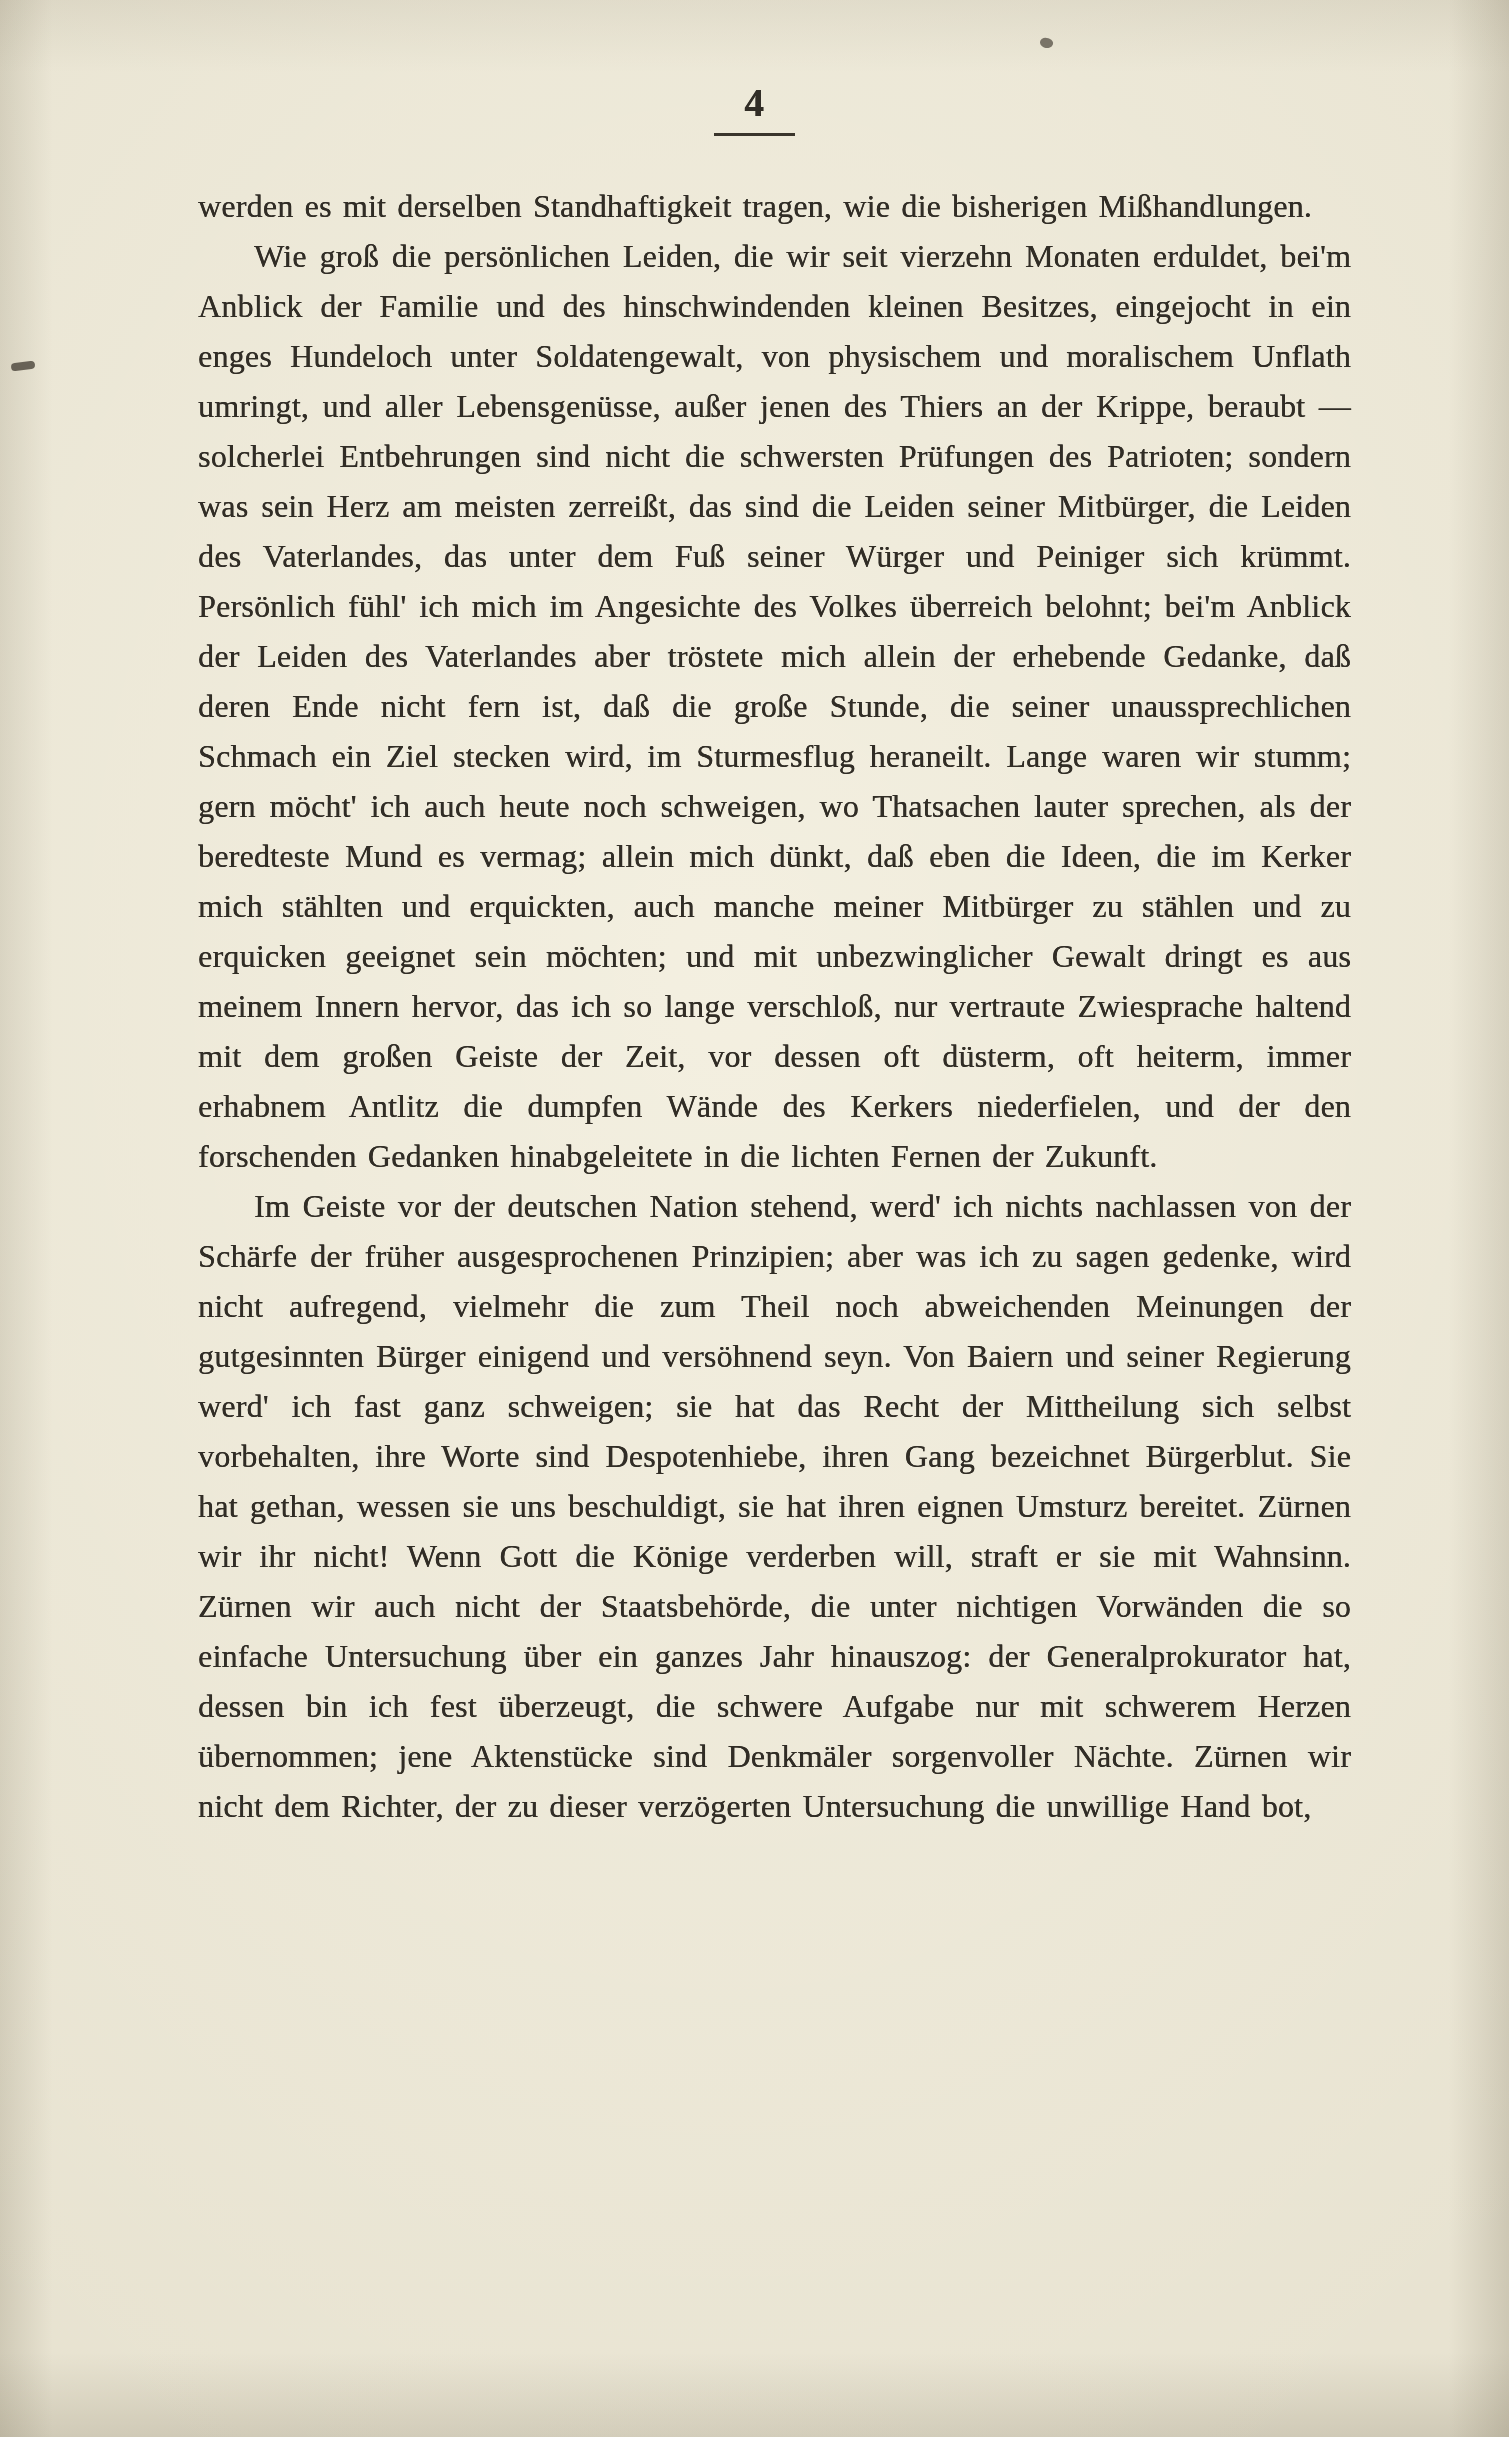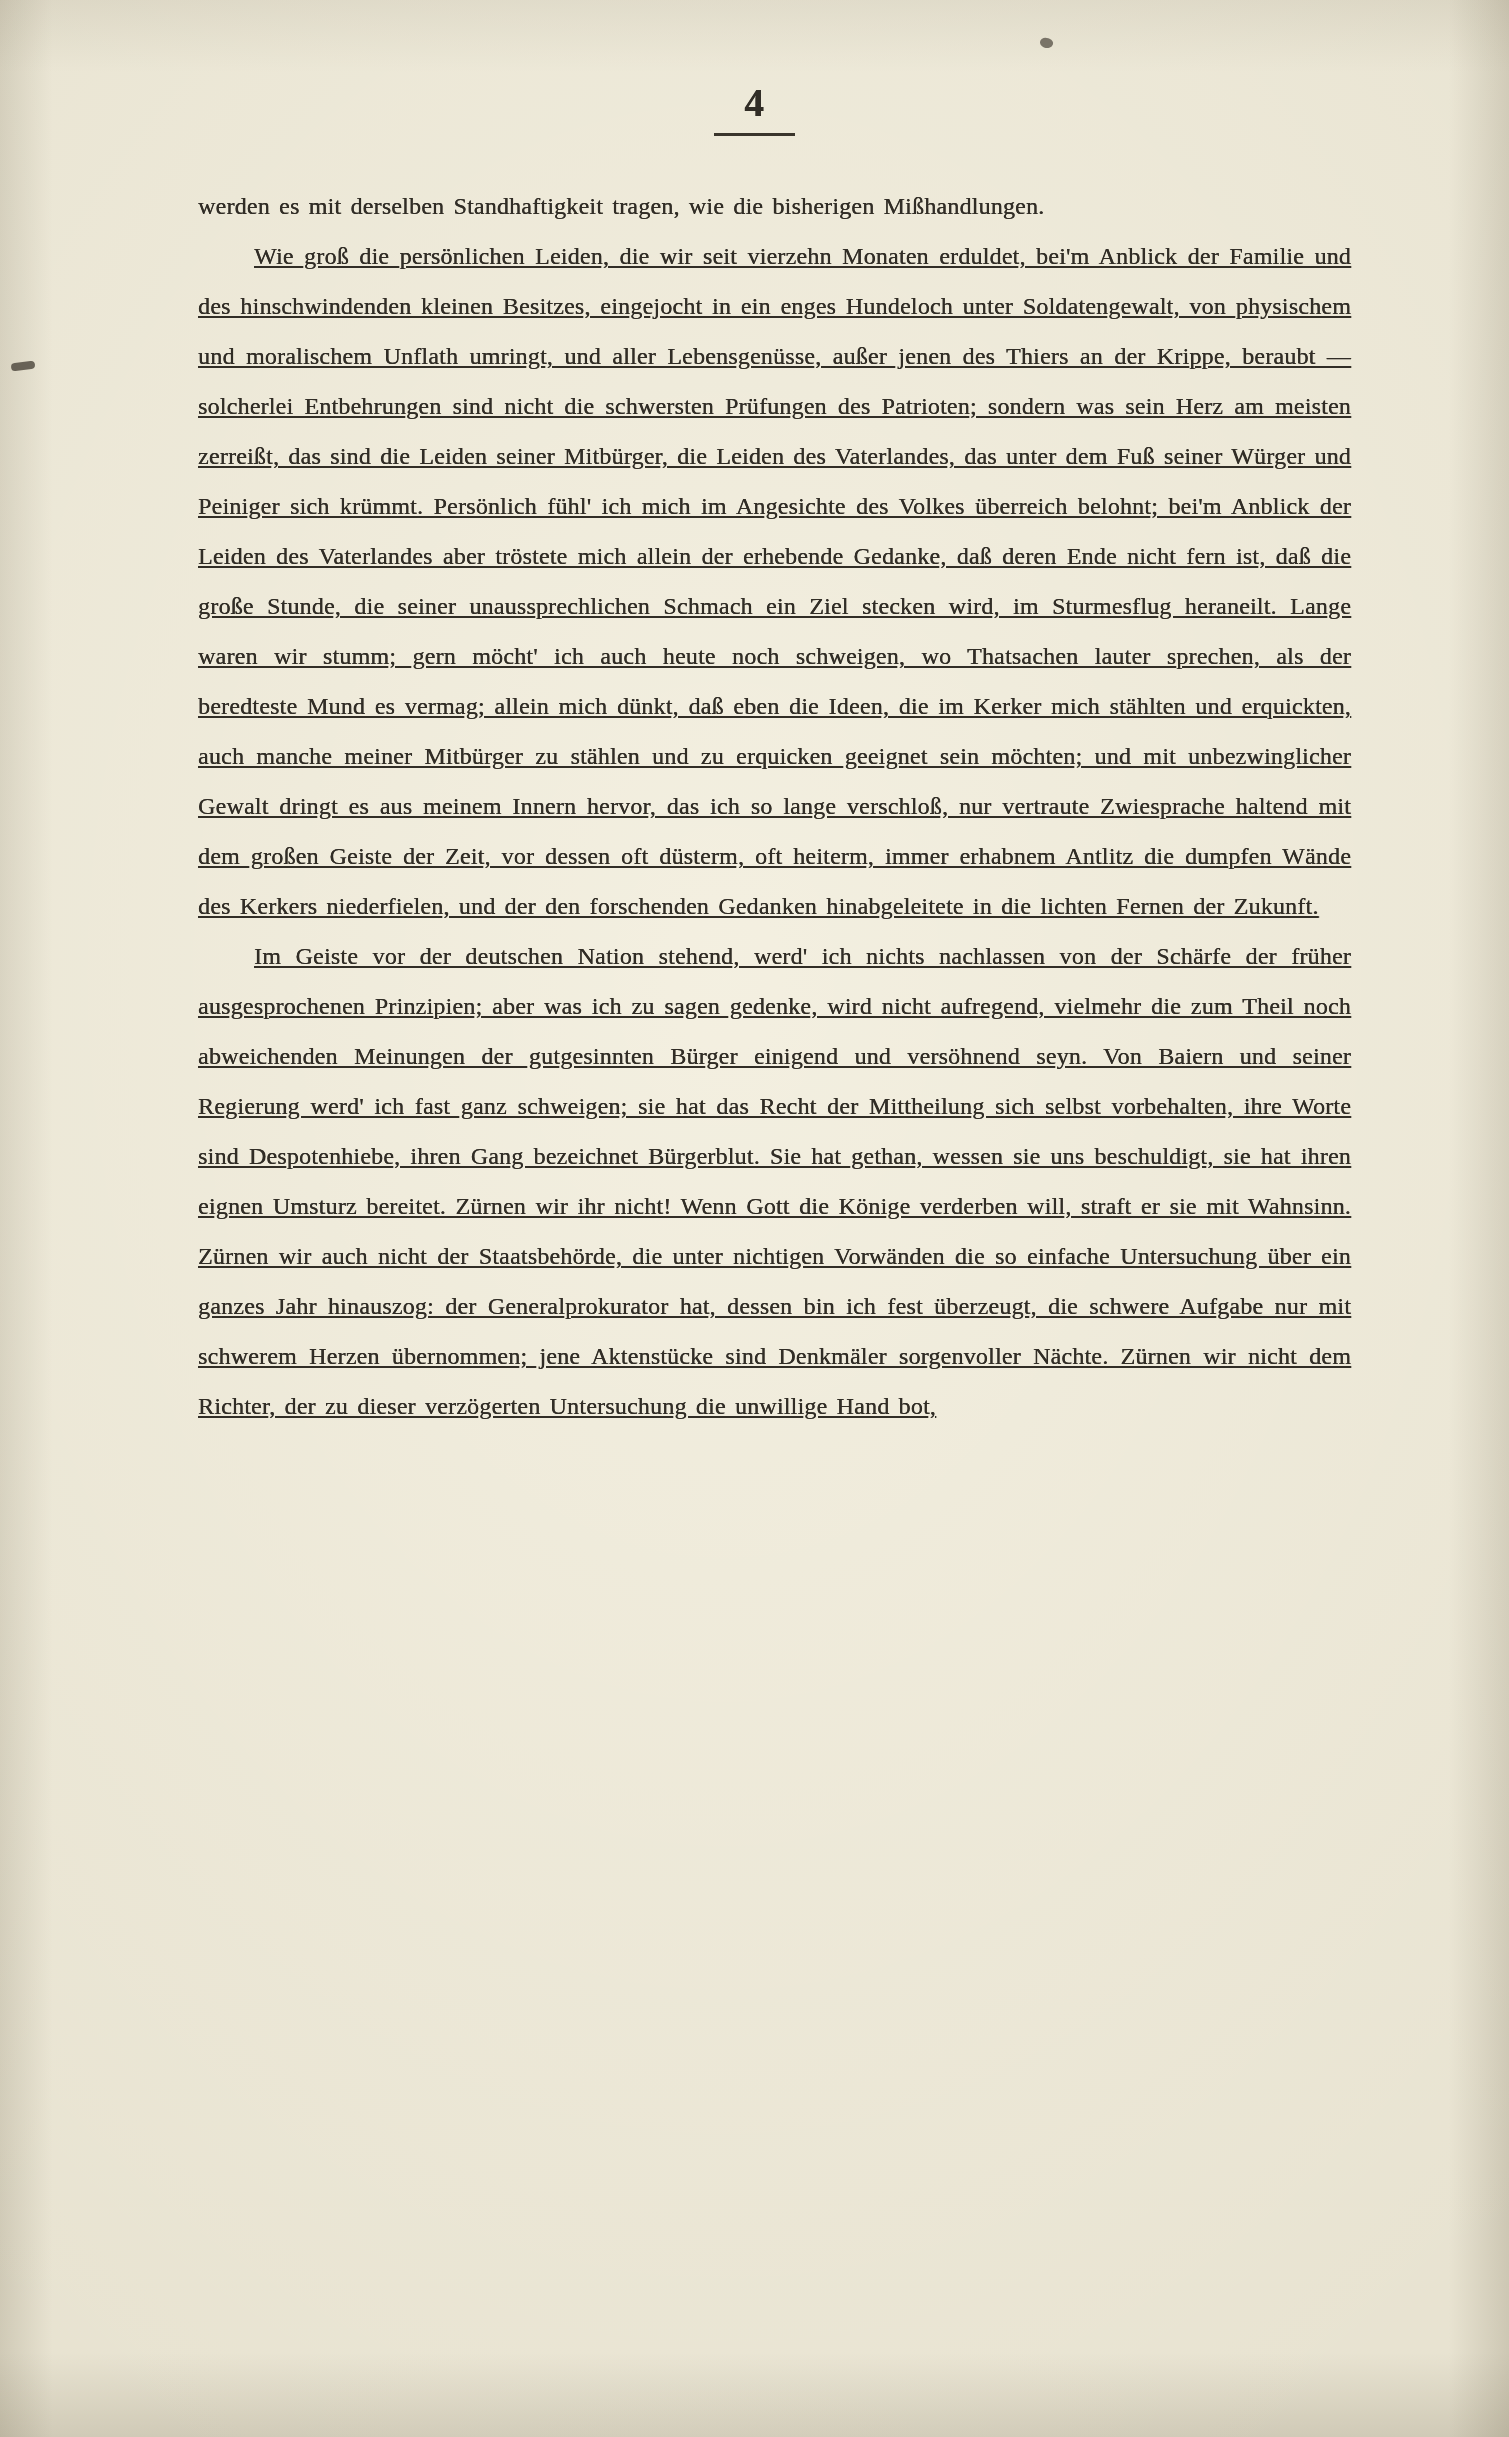--- a/index.html
+++ b/index.html
@@ -38,33 +38,32 @@
     letter-spacing: 0.8px;
     padding: 0 30px 7.5px 30px;
     border-bottom: 3.8px solid #3a352c;
     text-shadow: 0.3px 0 0 currentColor;
   }
   .text-block {
     position: absolute;
     left: 198px;
     top: 181px;
     width: 1153px;
-    font-size: 24px;
+    font-size: 32px;
     line-height: 50px;
     text-align: justify;
     word-spacing: 3px;
     letter-spacing: 0.2px;
     text-shadow: 0.3px 0 0 currentColor;
   }
   .text-block p {
     margin: 0;
   }
   .text-block p.indent {
     text-indent: 56px;
-    text-decoration: underline;
   }
   .speck {
     position: absolute;
     background: #4a443a;
   }
   #speck-left {
     left: 10.6px;
     top: 362px;
     width: 24px;
     height: 7.5px;

